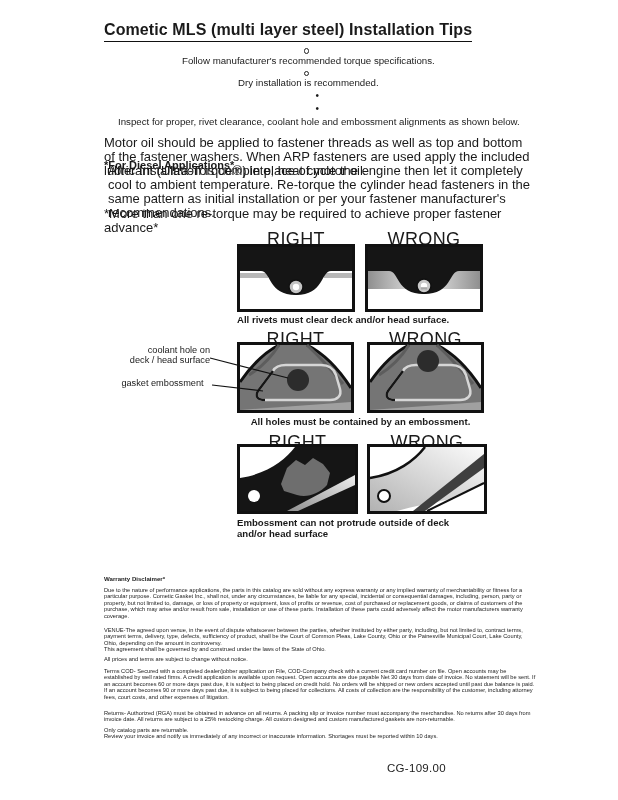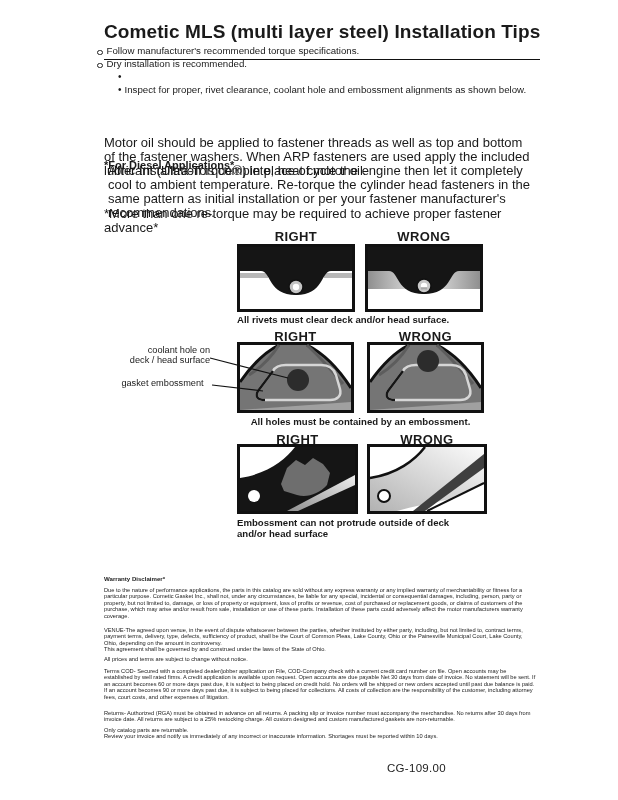--- a/index.html
+++ b/index.html
@@ -1,26 +1,26 @@
 <!DOCTYPE html>
 <html><head>
 <meta charset="utf-8">
 <style>
   html,body{margin:0;padding:0;background:#e8e8e8;}
   .page{position:relative;width:618px;height:800px;background:#fff;
         font-family:"Liberation Sans",sans-serif;color:#1a1a1a;overflow:hidden;margin:0 auto;}
   .abs{position:absolute;}
-  .title{font-size:19px;font-weight:bold;letter-spacing:.1px;border-bottom:1.6px solid #111;padding-bottom:16px;display:inline-block;}
-  .b-item{display:flex;align-items:center;font-size:9.7px;line-height:13px;}
+  .title{font-size:16px;font-weight:bold;letter-spacing:.1px;border-bottom:1.6px solid #111;padding-bottom:2px;display:inline-block;}
+  .b-item{display:flex;align-items:center;font-size:9.7px;line-height:13px;flex-direction:column;}
   .b-item.indent{margin-left:21px;}
   .circle-marker{width:3.5px;height:3.5px;border:1px solid #222;border-radius:50%;margin:4px 4px 0 0;flex:none;}
   .dot-marker{font-size:10px;line-height:13px;margin-right:3px;flex:none;}
   .h2{font-size:11px;font-weight:bold;margin-top:40px;}
   .body{font-size:13px;line-height:14px;width:432px;}
-  .dlabel{font-size:13px;font-weight:700;letter-spacing:.4px;text-align:center;}
+  .dlabel{font-size:18px;font-weight:400;letter-spacing:.4px;text-align:center;}
   .cap{font-size:9.6px;font-weight:bold;line-height:11px;}
   .ann{font-size:9.2px;line-height:9.6px;text-align:right;width:95px;}
   .fine{font-size:5.7px;line-height:6.4px;width:432px;color:#222;}
   .fineh{font-size:6.1px;font-weight:bold;color:#222;}
   .code{font-size:11.5px;letter-spacing:.3px;color:#222;}
   svg{display:block;}
 </style>
 </head>
 <body>
 

